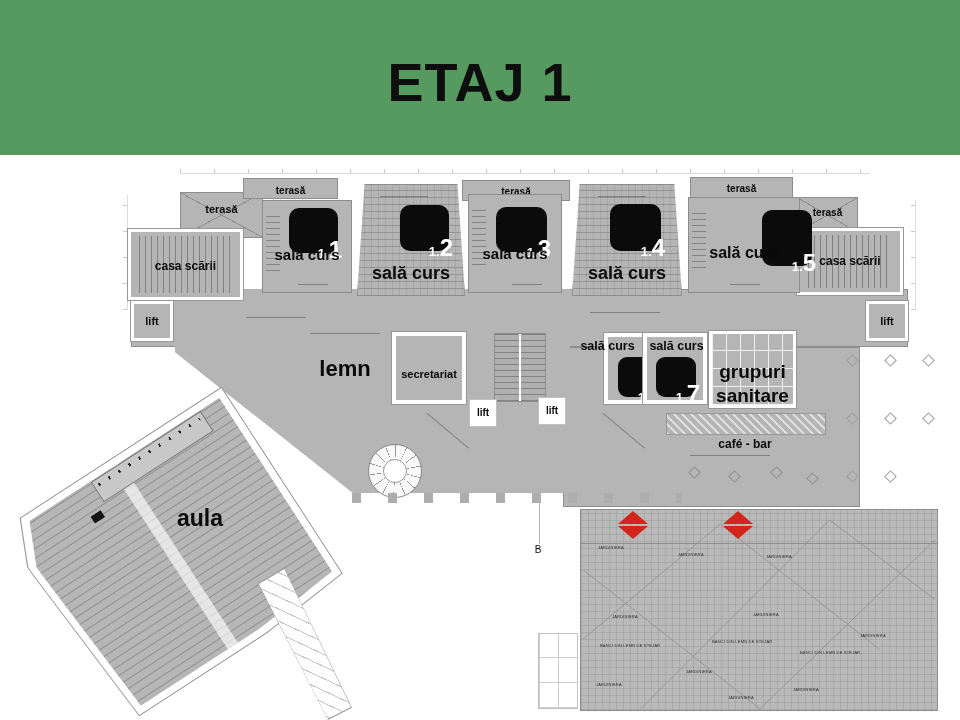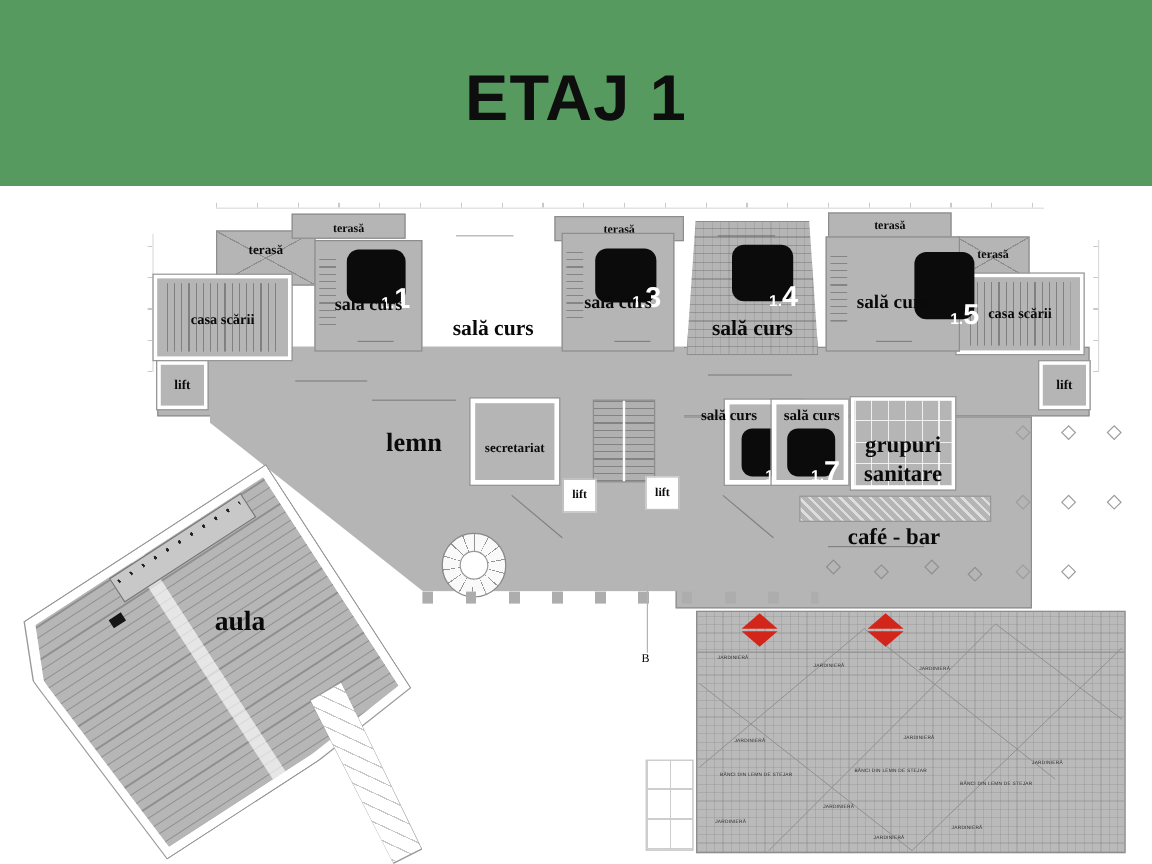--- a/index.html
+++ b/index.html
@@ -8,21 +8,21 @@
 
   
   .header { position:absolute; left:0; top:0; width:960px; height:155px; background:#579a5f;
             display:flex; align-items:center; justify-content:center; }
   .header .title { font-size:54px; font-weight:600; color:#0e0e0e; letter-spacing:1px; transform:translateY(4px); }
 
   
   .gray   { position:absolute; background:#b5b5b5; border:1px solid #8d8d8d; }
   .wbox   { position:absolute; background:#b5b5b5; border:4px solid #ffffff; outline:1px solid #979797; }
   .wbox3  { position:absolute; background:#b5b5b5; border:3px solid #ffffff; outline:1px solid #979797; }
-  .lbl    { position:absolute; color:#0a0a0a; font-weight:bold; text-align:center; white-space:nowrap;font-family:Liberation Serif, serif; }
+  .lbl    { position:absolute; color:#0a0a0a; font-weight:bold; text-align:center; white-space:nowrap; }
   .blk    { position:absolute; background:#0b0b0b; border-radius:10px; }
   .blk .num { position:absolute; right:-4px; bottom:-9px; color:#fff; font-weight:bold; line-height:1; white-space:nowrap; }
   .blk .num .p { font-size:13px; } .blk .num .d { font-size:24px; }
   .hatch-v { background-image:repeating-linear-gradient(90deg, rgba(85,85,85,.55) 0 1px, transparent 1px 6px); }
   .hatch-h { background-image:repeating-linear-gradient(0deg, rgba(85,85,85,.5) 0 1px, transparent 1px 6px); }
   .seats   { background-image:repeating-linear-gradient(0deg, transparent 0 6px, rgba(90,90,90,.35) 6px 7px),
              repeating-linear-gradient(90deg, transparent 0 6px, rgba(120,120,120,.22) 6px 7px); }
   .xlines  { background-image:linear-gradient(to top right, transparent calc(50% - .5px), #8f8f8f calc(50% - .5px), #8f8f8f calc(50% + .5px), transparent calc(50% + .5px)),
              linear-gradient(to bottom right, transparent calc(50% - .5px), #8f8f8f calc(50% - .5px), #8f8f8f calc(50% + .5px), transparent calc(50% + .5px)); }
   .dimrow { position:absolute; background-image:repeating-linear-gradient(90deg,#c9c9c9 0 1px, transparent 1px 34px); border-bottom:1px solid #dcdcdc; }
@@ -125,20 +125,25 @@
   <div class="lbl" style="left:866px; top:315px; width:42px; font-size:11px; z-index:3;">lift</div>
 
   <div class="gray" style="left:262px; top:200px; width:90px; height:93px;">
     <div class="hatch-h" style="position:absolute; left:3px; top:10px; width:14px; height:60px;"></div>
     <div class="blk" style="left:26px; top:7px; width:49px; height:45px;">
       <div class="num"><span class="p">1.</span><span class="d">1</span></div>
     </div>
   </div>
   <div class="lbl" style="left:262px; top:246px; width:90px; font-size:15px; z-index:3;">sală curs</div>
 
+  <div class="gray seats" style="left:357px; top:184px; width:108px; height:112px; clip-path:polygon(7% 0,93% 0,100% 100%,0 100%);">
+    <div class="blk" style="left:42px; top:20px; width:49px; height:46px;">
+      <div class="num"><span class="p">1.</span><span class="d">2</span></div>
+    </div>
+  </div>
   <div class="lbl" style="left:357px; top:263px; width:108px; font-size:18px; z-index:3;">sală curs</div>
 
   <div class="gray" style="left:468px; top:194px; width:94px; height:99px;">
     <div class="hatch-h" style="position:absolute; left:3px; top:12px; width:14px; height:58px;"></div>
     <div class="blk" style="left:27px; top:12px; width:51px; height:45px;">
       <div class="num"><span class="p">1.</span><span class="d">3</span></div>
     </div>
   </div>
   <div class="lbl" style="left:468px; top:245px; width:94px; font-size:15px; z-index:3;">sală curs</div>
 
@@ -183,21 +188,21 @@
   <div class="wbox3" style="left:709px; top:331px; width:87px; height:77px;
        background-image:repeating-linear-gradient(90deg, rgba(255,255,255,.8) 0 1px, transparent 1px 14px),
                         repeating-linear-gradient(0deg, rgba(255,255,255,.8) 0 1px, transparent 1px 18px);"></div>
   <div class="lbl" style="left:709px; top:360px; width:87px; font-size:19px; z-index:3; line-height:1.25;">
     <span>grupuri</span><br>
     <span>sanitare</span>
   </div>
 
   <div style="position:absolute; left:666px; top:413px; width:160px; height:22px; border:1px solid #979797;
        background-image:repeating-linear-gradient(45deg, rgba(255,255,255,.55) 0 2px, transparent 2px 6px);"></div>
-  <div class="lbl" style="left:665px; top:437px; width:160px; font-size:19px; z-index:3;">café - bar</div>
+  <div class="lbl" style="left:665px; top:437px; width:160px; font-size:12px; z-index:3;">café - bar</div>
 
   <div style="position:absolute; left:352px; top:493px; width:330px; height:10px;
        background-image:repeating-linear-gradient(90deg,#adadad 0 9px, transparent 9px 36px);"></div>
 
   <div class="aula-rot">
     <div class="w"></div>
     <div class="g"></div>
     <div class="stagep"></div>
     <div class="lect"></div>
   </div>

